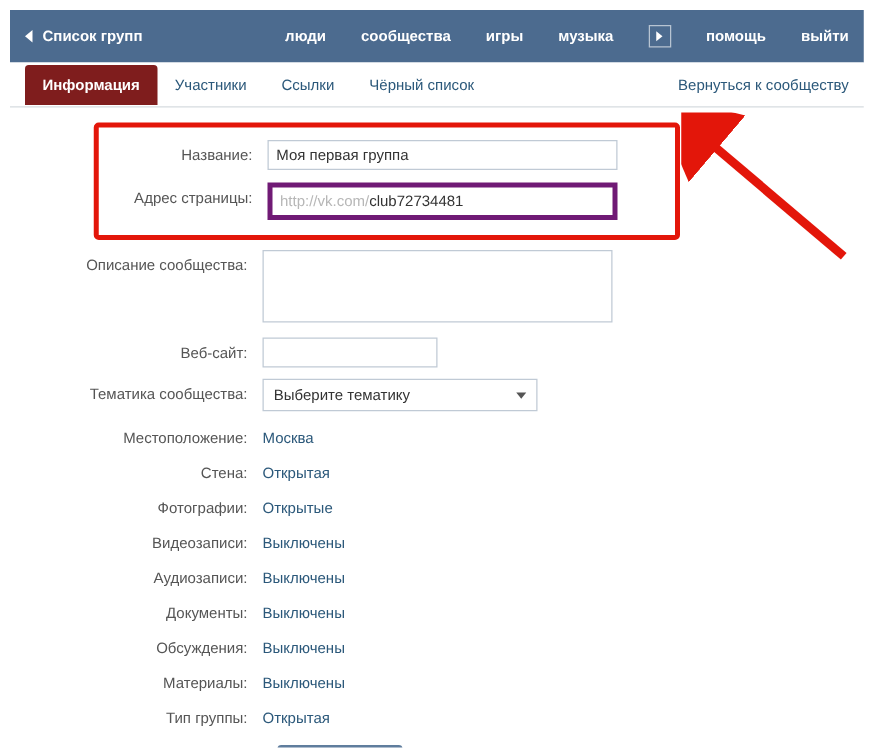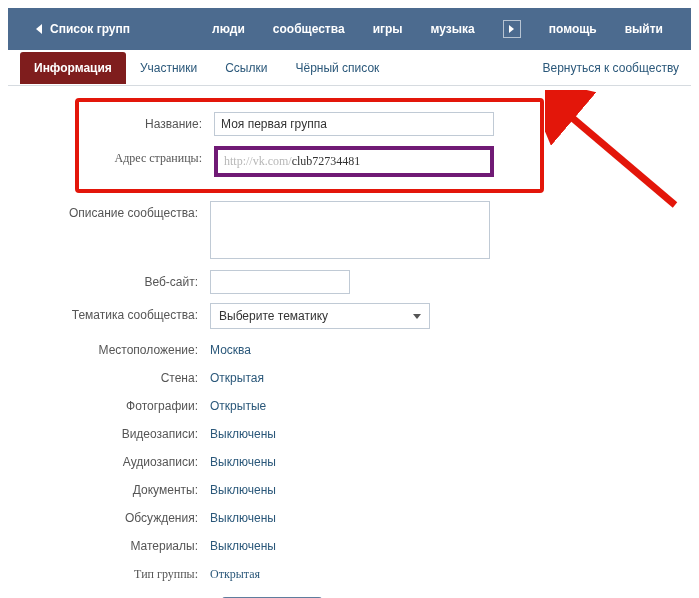--- a/index.html
+++ b/index.html
@@ -11,21 +11,21 @@
     height: 598px;
     overflow: hidden;
     position: relative;
   }
   .topbar {
     background: #4C6B8F;
     color: #fff;
     height: 42px;
     display: flex;
     align-items: center;
-    padding: 0 28px;
+    padding: 0 12px;
     margin: 8px 8px 0 8px;
   }
   .topbar .back {
     display: flex;
     align-items: center;
     font-weight: bold;
     font-size: 12px;
     cursor: pointer;
   }
   .topbar .back .tri {
@@ -79,21 +79,21 @@
     border-radius: 4px;
     padding: 10px 10px 12px 10px;
     margin: 0 135px 8px 55px;
   }
   .row {
     display: flex;
     align-items: flex-start;
     margin-bottom: 10px;
     justify-content: space-between;
   }
-  .row:last-child { margin-bottom: 0; font-family: Liberation Serif, serif; }
+  .row:last-child { margin-bottom: 0; }
   .lbl {
     width: 150px;
     text-align: right;
     color: #555;
     font-size: 12px;
     padding-top: 5px;
     padding-right: 12px;
   }
   .highlight-box .lbl { width: 125px; }
   .val { flex: 1; }

